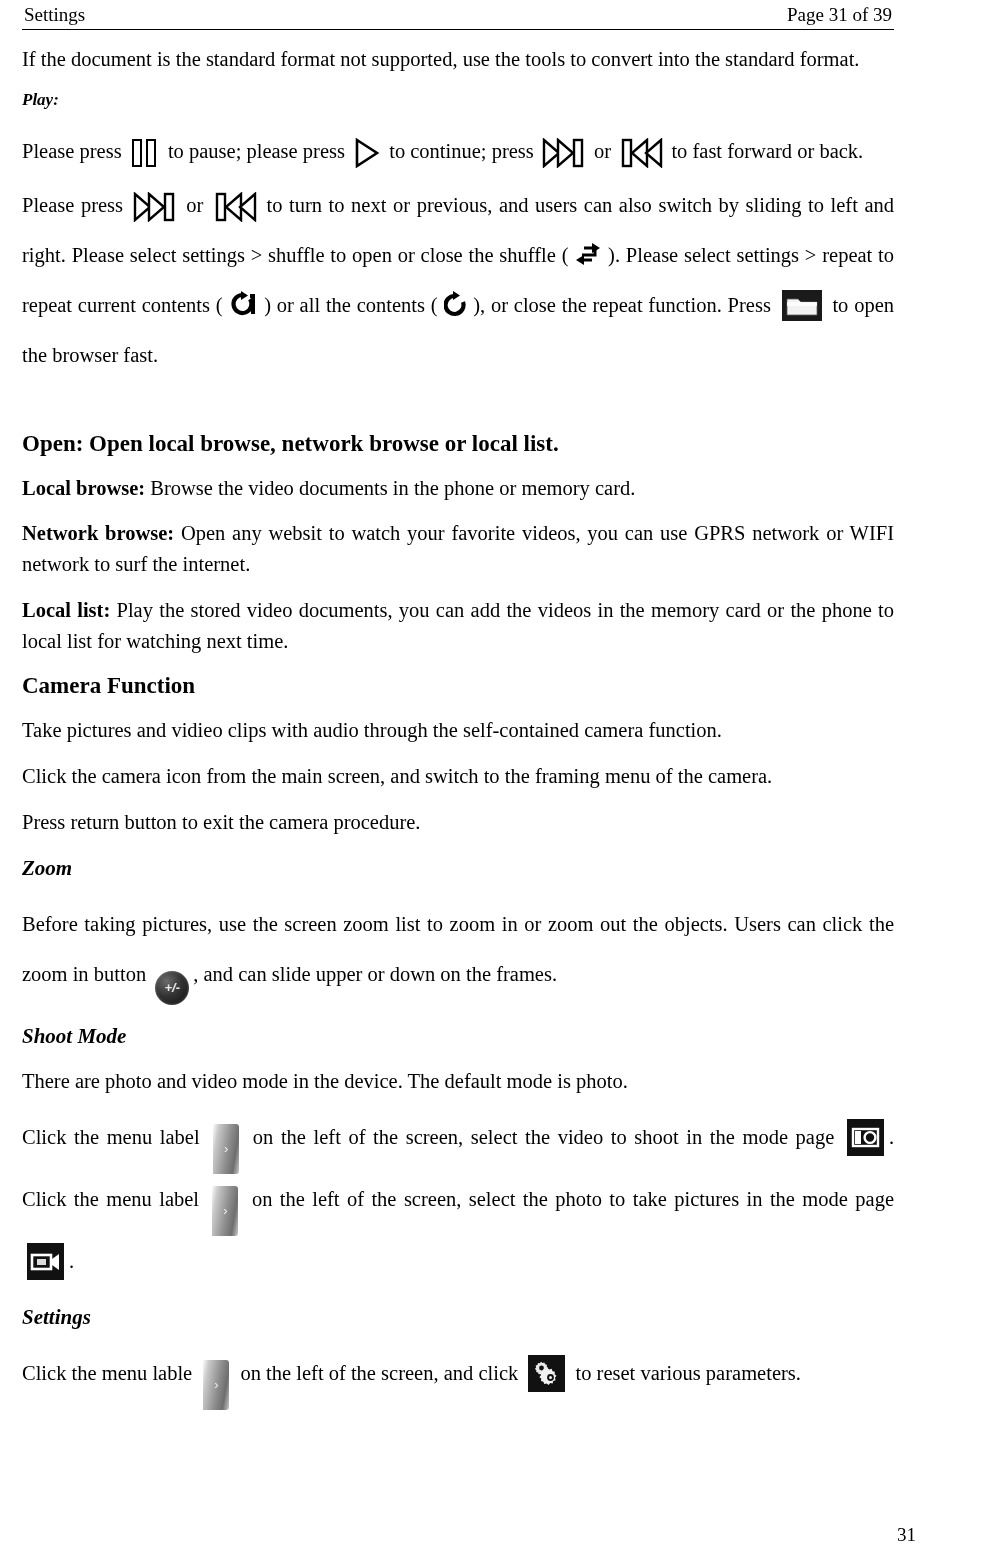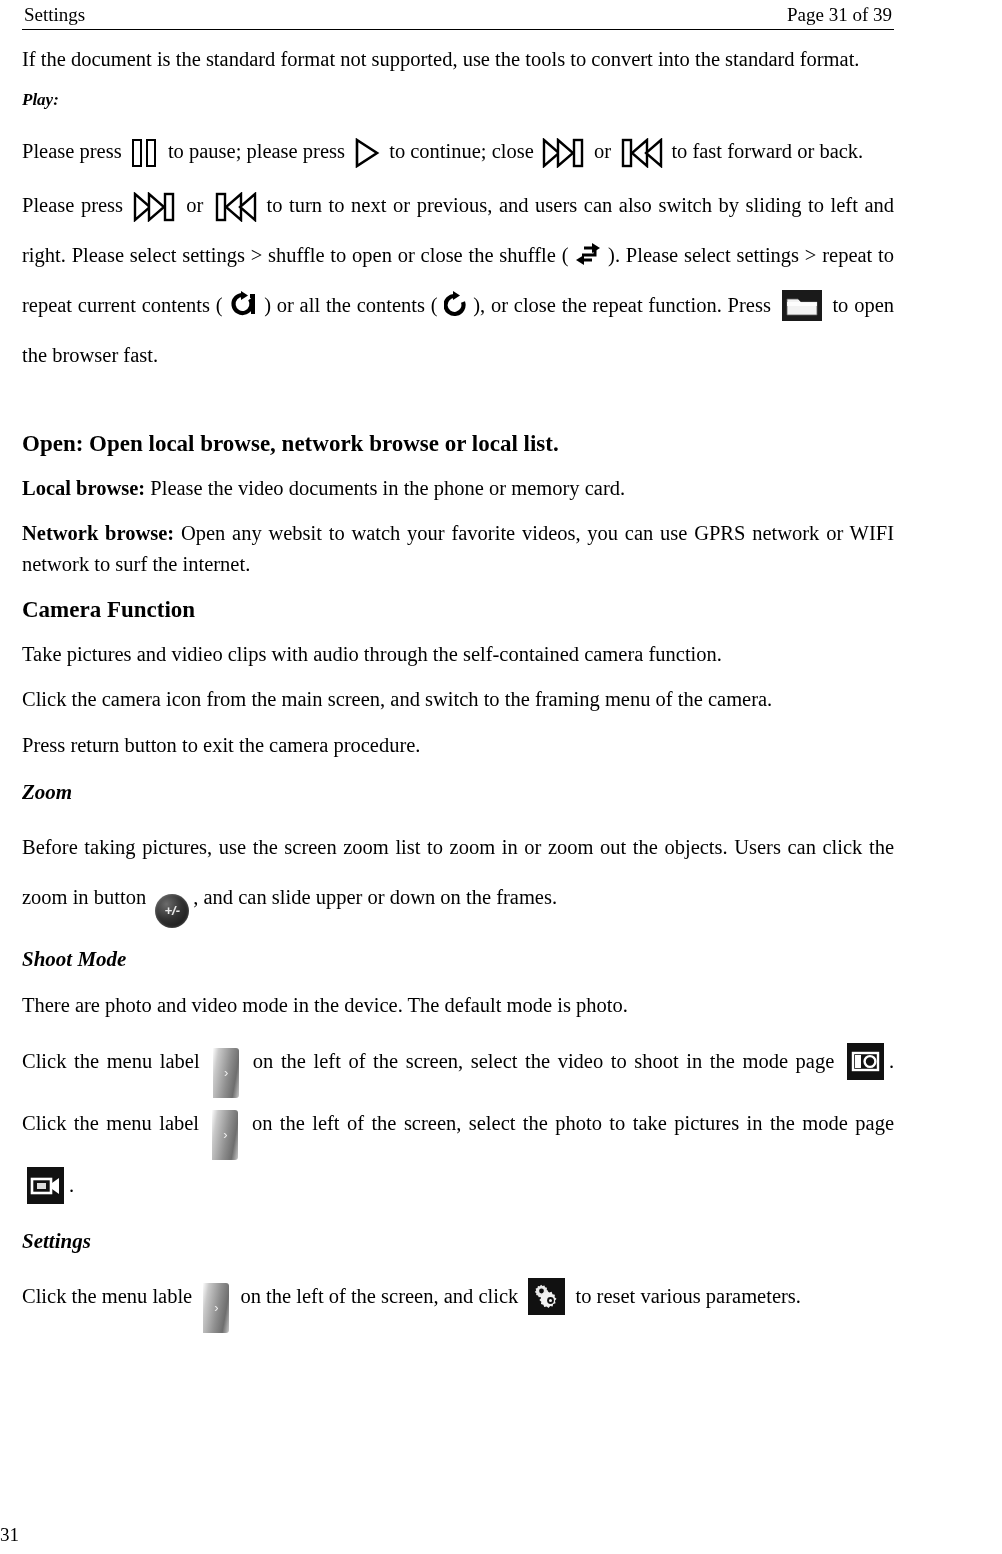--- a/index.html
+++ b/index.html
@@ -140,21 +140,21 @@
     font-size: 13px;
     line-height: 50px;
     text-align: center;
     overflow: hidden;
   }
 
   .footer-pageno {
     position: absolute;
     left: 0; right: 0;
     bottom: 8px;
-    text-align: left;
+    text-align: right;
     font-size: 19px;
   }
 </style>
 </head>
 <body>
 
 <div class="page">
 
   <div class="header">
     <span>Settings</span>
@@ -169,21 +169,21 @@
 
   <p class="body tall">
     <span>Please press</span>
     <span class="ic ic-pause"><i></i><i></i></span>
     <span>to pause; please press</span>
     <span class="ic ic-play">
       <svg width="26" height="30" viewBox="0 0 26 30">
           <polygon points="3,2 23,15 3,28" fill="#fff" stroke="#000" stroke-width="2.6" stroke-linejoin="miter"></polygon>
         </svg>
     </span>
-    <span>to continue; close</span>
+    <span>to continue; press</span>
     <span class="ic ic-ff">
       <svg width="44" height="30" viewBox="0 0 44 30">
         <polygon points="2,2 17,15 2,28" fill="#fff" stroke="#000" stroke-width="2.4"></polygon>
         <polygon points="16,2 31,15 16,28" fill="#fff" stroke="#000" stroke-width="2.4"></polygon>
         <rect x="32" y="2" width="8" height="26" fill="#fff" stroke="#000" stroke-width="2.4"></rect>
       </svg>
     </span>
     <span>or</span>
     <span class="ic ic-rw">
       <svg width="44" height="30" viewBox="0 0 44 30">
@@ -245,27 +245,30 @@
       </svg>
     </span>
     <span>to open the browser fast.</span>
   </p>
 
   <div class="spacer-block"></div>
 
   <h2 class="sec-bold">Open: Open local browse, network browse or local list.</h2>
 
   <p class="body nojust">
-    <span class="h-bold">Local browse:</span><span> Please the video documents in the phone or memory card.</span>
+    <span class="h-bold">Local browse:</span><span> Browse the video documents in the phone or memory card.</span>
   </p>
 
   <p class="body">
     <span class="h-bold">Network browse:</span><span> Open any websit to watch your favorite videos, you can use GPRS network or WIFI network to surf the internet.</span>
   </p>
 
+  <p class="body">
+    <span class="h-bold">Local list:</span><span> Play the stored video documents, you can add the videos in the memory card or the phone to local list for watching next time.</span>
+  </p>
 
   <h2 class="sec-bold">Camera Function</h2>
 
   <p class="body nojust">Take pictures and vidieo clips with audio through the self-contained camera function.</p>
   <p class="body nojust">Click the camera icon from the main screen, and switch to the framing menu of the camera.</p>
   <p class="body nojust">Press return button to exit the camera procedure.</p>
 
   <h3 class="sec-ital">Zoom</h3>
 
   <p class="body tall">

